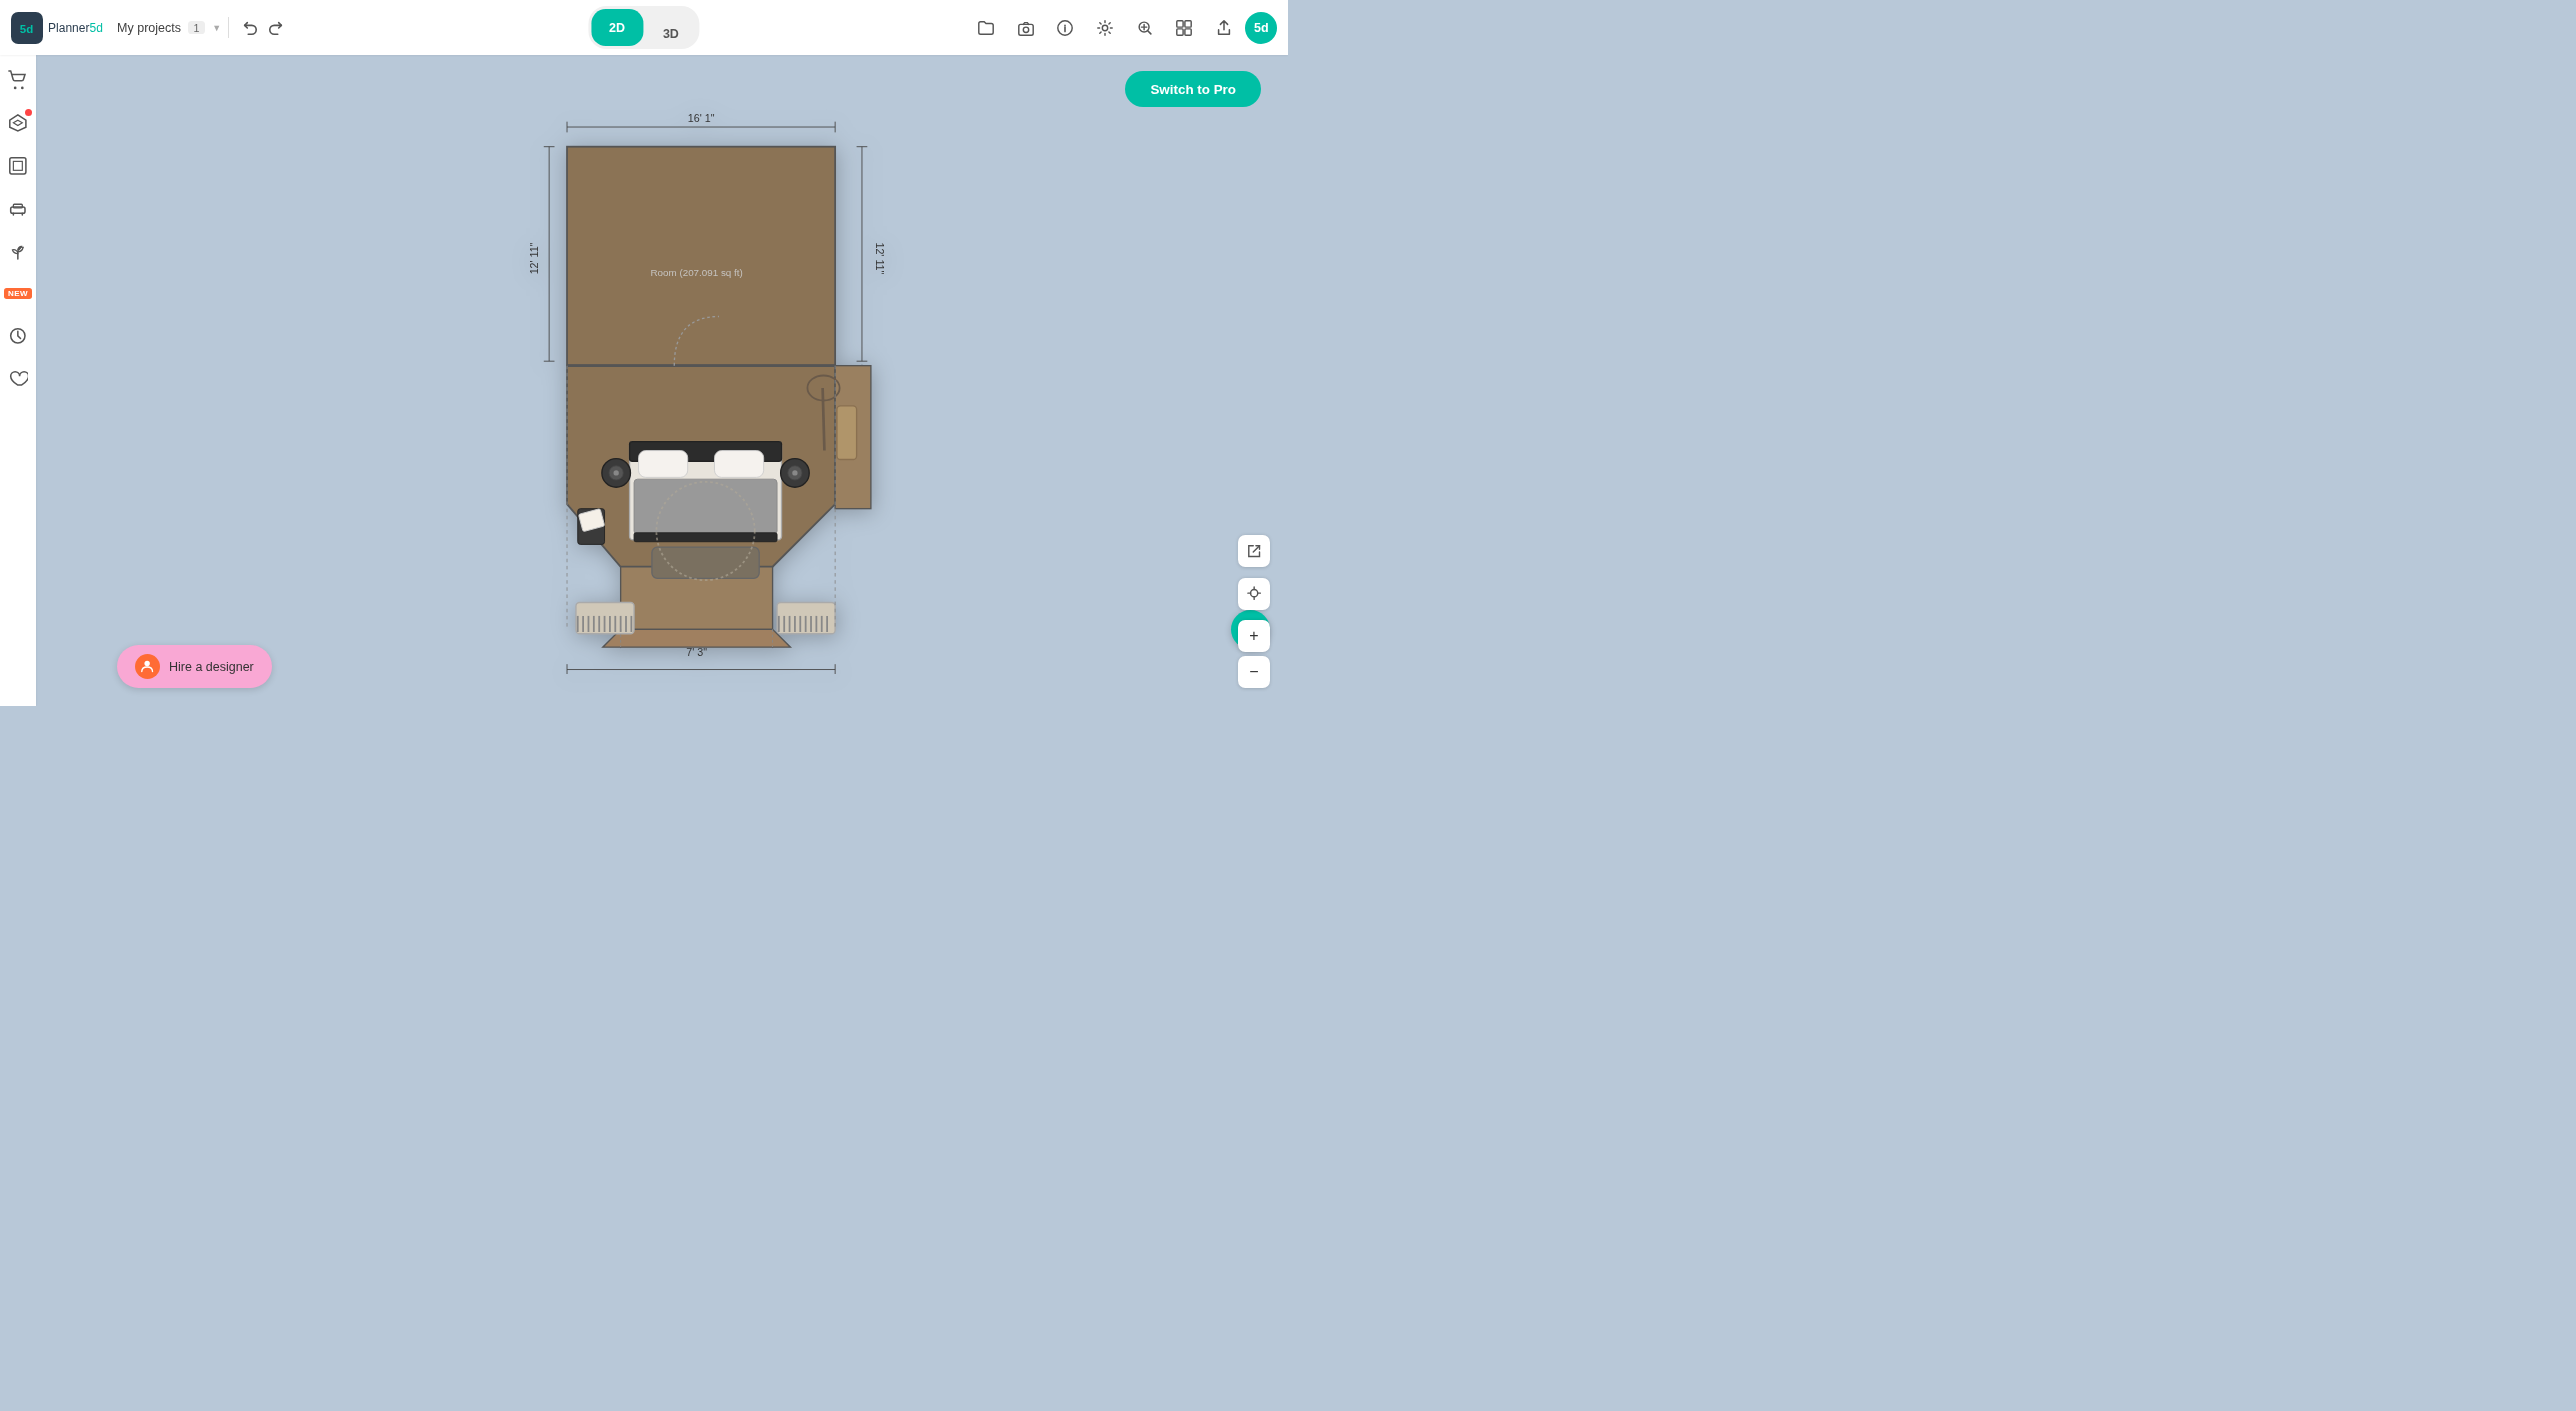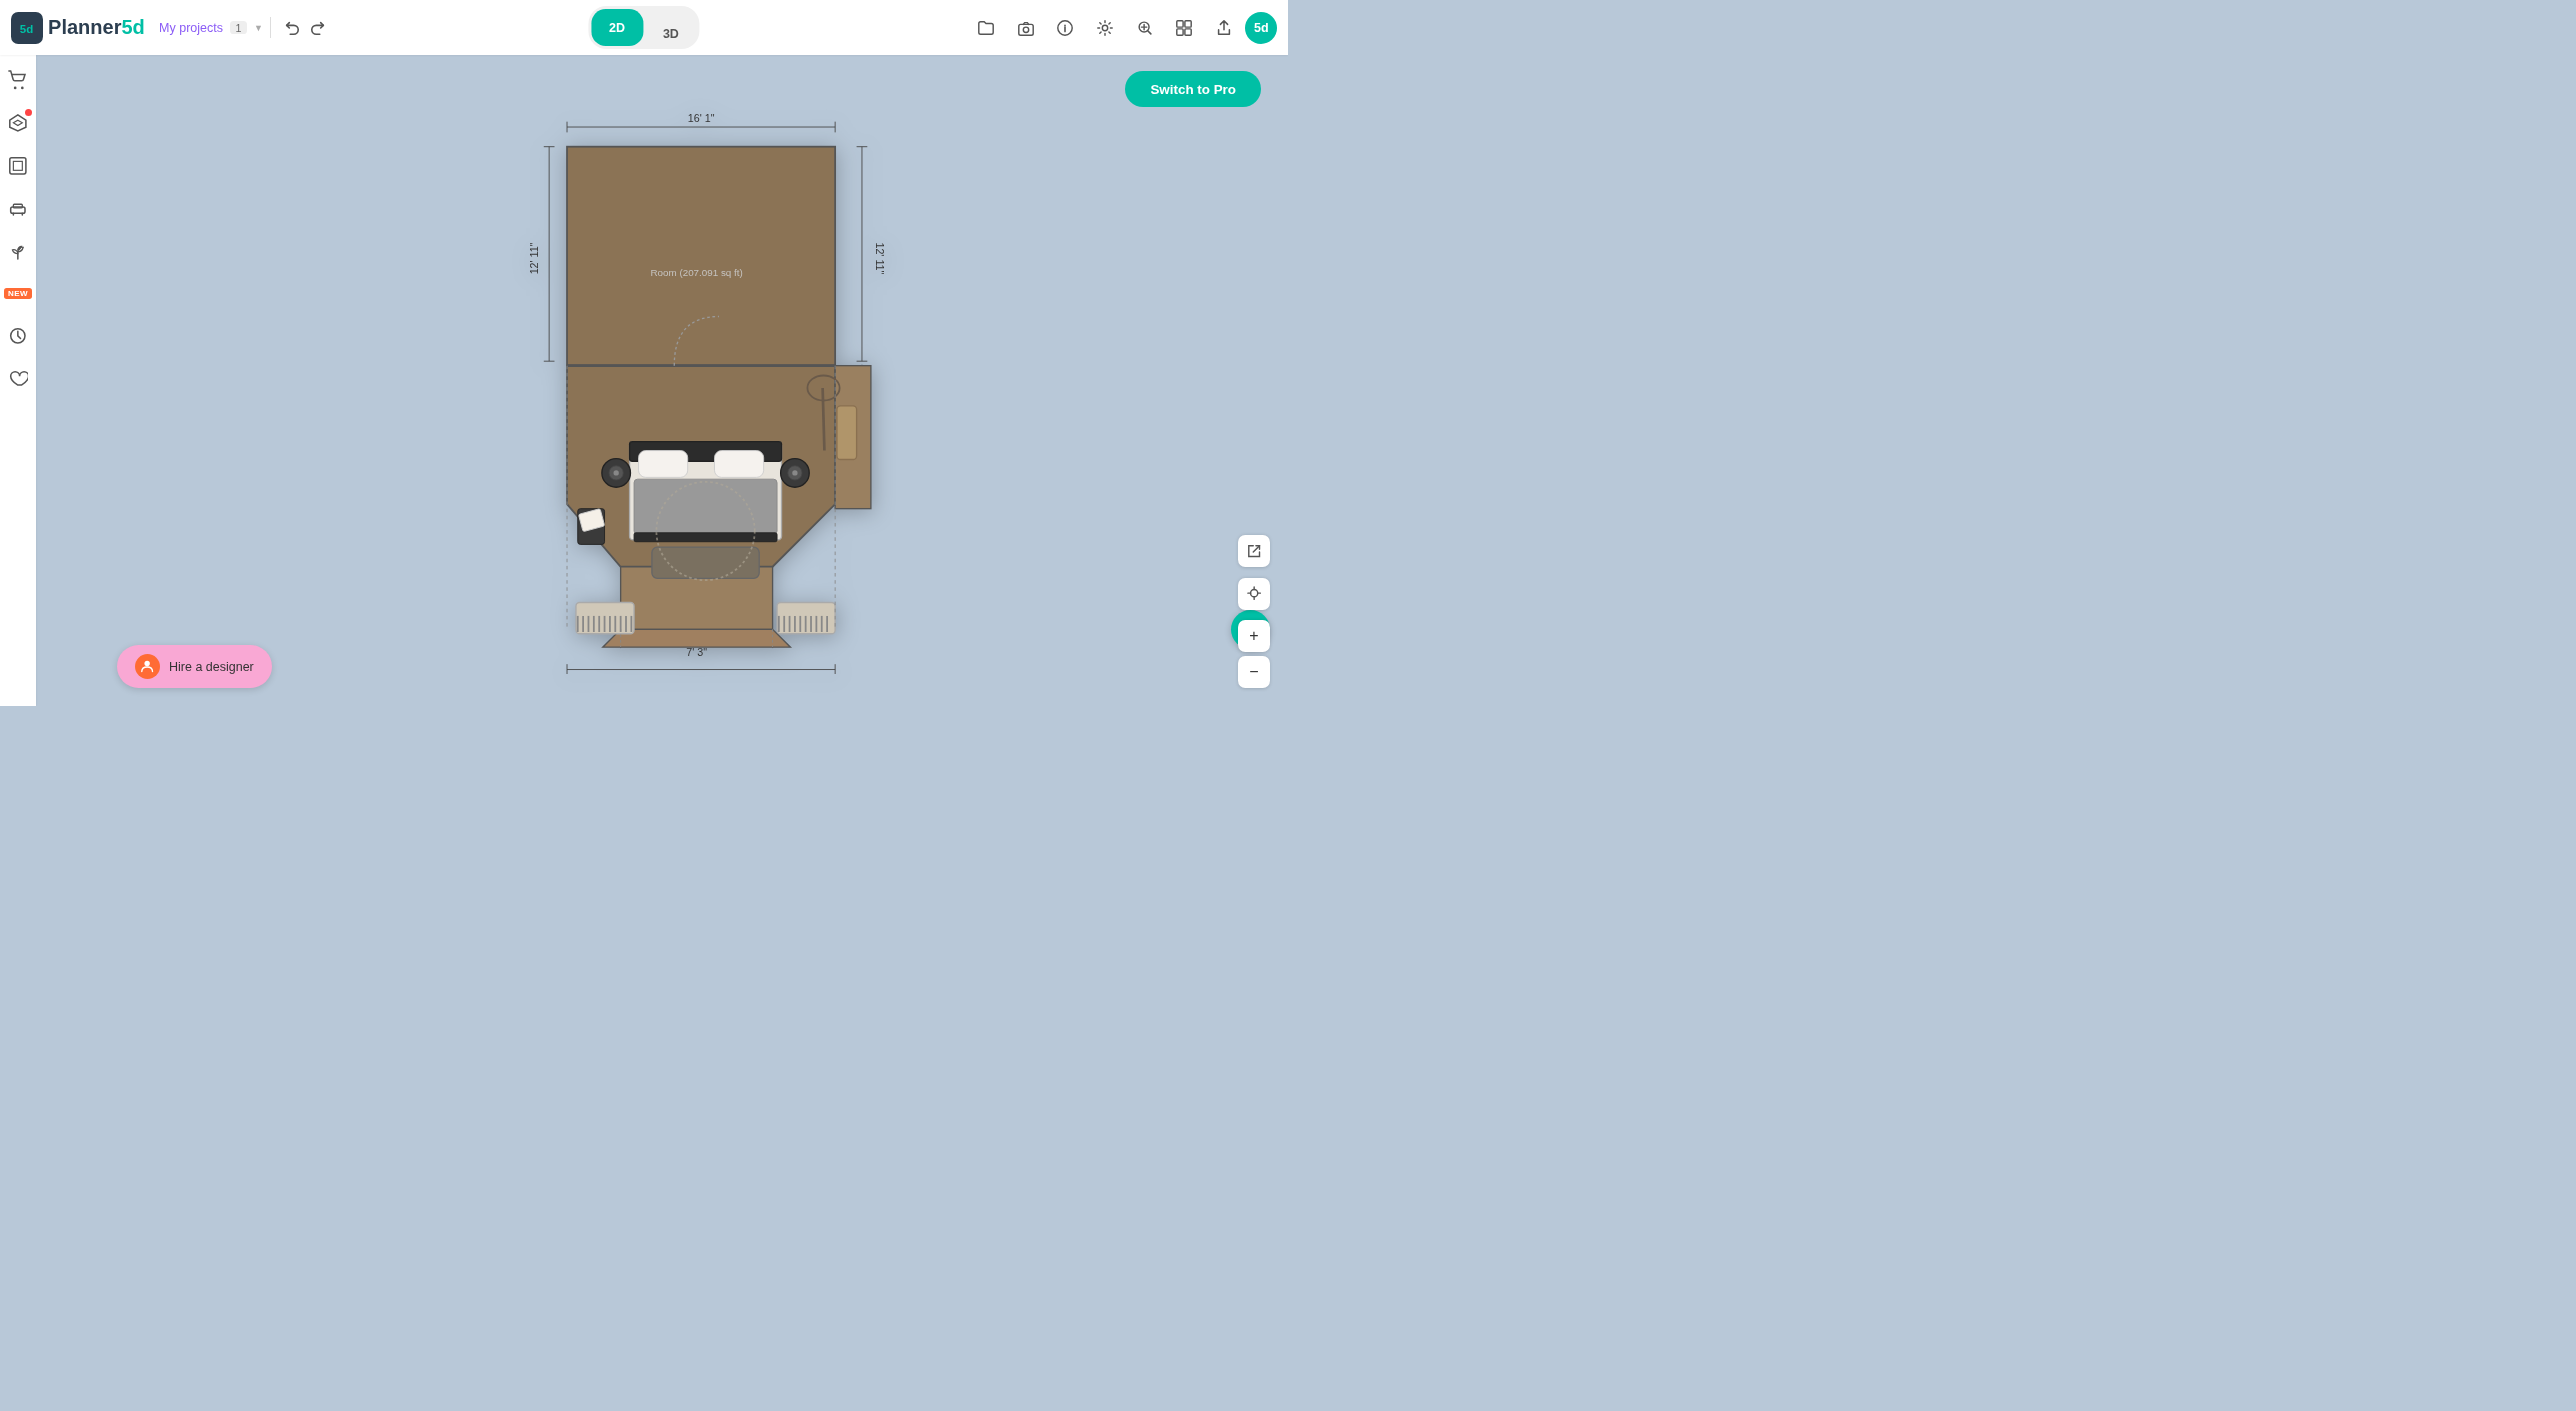--- a/index.html
+++ b/index.html
@@ -33,36 +33,36 @@
     .logo-icon {
       width: 32px; height: 32px;
       background: #2c3e50;
       border-radius: 7.2px;
       display: flex; align-items: center; justify-content: center;
       color: #fff;
       font-weight: bold;
       font-size: 11.6px;
     }
     .logo-text {
-      font-size: 20px;
-      font-weight: 700;
+      font-size: 12px;
+      font-weight: 400;
       color: #2c3e50;
     }
     .logo-text span { color: #00bfa5; }
 
     .nav-project {
       display: flex;
       align-items: center;
       gap: 7.2px;
       color: #555;
       font-size: 12.5px;
     }
     .nav-project-name {
       font-size: 12.5px;
-      color: #8b5cf6;
+      color: #404040;
     }
     .nav-counter {
       background: #eee;
       border-radius: 3.6px;
       padding: 0.9px 5.4px;
       font-size: 10.7px;
       color: #666;
     }
     .nav-divider {
       width: 0.9px; height: 21.5px;

